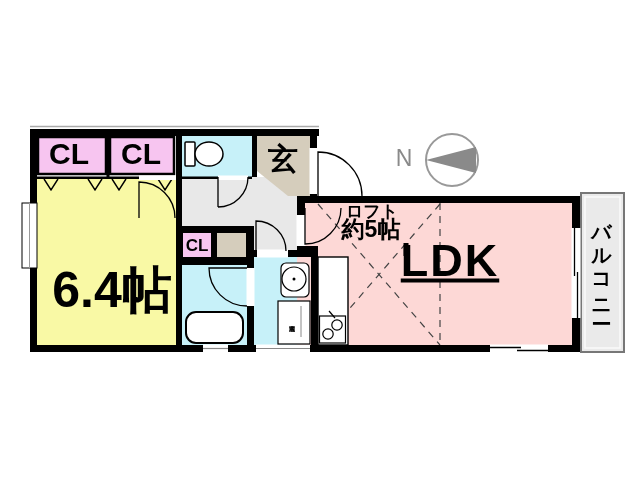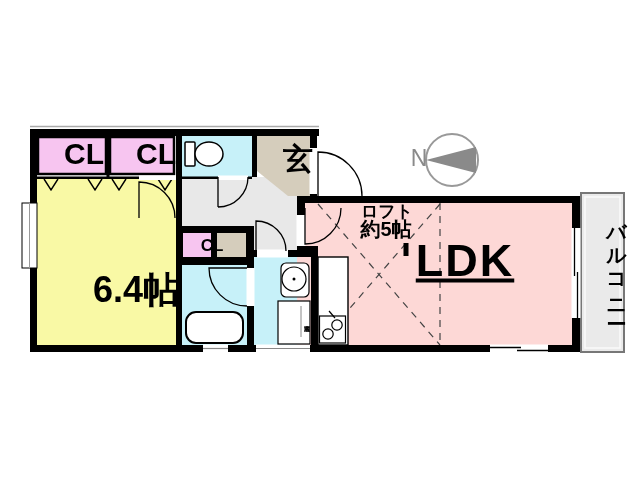--- a/index.html
+++ b/index.html
@@ -1,20 +1,20 @@
 <!DOCTYPE html>
 <html><head>
 <meta charset="utf-8">
 <style>
   html,body{margin:0;padding:0;background:#fff;}
   #stage{position:relative;width:640px;height:480px;background:#ffffff;overflow:hidden;
          font-family:"Liberation Sans","DejaVu Sans",sans-serif;}
   #plan-svg{position:absolute;left:0;top:0;}
   .label{position:absolute;transform:translate(-50%,-50%);font-weight:bold;color:#000;
-         white-space:nowrap;line-height:1;text-align:right;margin-left:15px;}
+         white-space:nowrap;line-height:1;text-align:right;}
   .v{writing-mode:vertical-rl;text-orientation:upright;}
   .n-label{font-weight:normal;color:#8a8a8a;}
 </style>
 </head>
 <body>
 
 <div id="stage">
 
 <svg id="plan-svg" width="640" height="480" viewBox="0 0 640 480">
 
@@ -136,26 +136,26 @@
     <polygon points="426,160 476,147 476,173" fill="#8a8a8a"></polygon>
   </g>
 </svg>
 
 <div class="label n-label" style="left:404px;top:158px;font-size:23px;">N</div>
 
 <div class="label" style="left:69px;top:154px;font-size:30px;">CL</div>
 <div class="label" style="left:141px;top:154px;font-size:30px;">CL</div>
 <div class="label" style="left:283px;top:159px;font-size:30px;">玄</div>
 
-<div class="label" style="left:121px;top:290px;font-size:36px;">6.4帖</div>
+<div class="label" style="left:112px;top:290px;font-size:50px;">6.4帖</div>
 
 <div class="label" style="left:197px;top:245px;font-size:17px;">CL</div>
 
 <div class="label" style="left:372px;top:211px;font-size:17px;">ロフト</div>
-<div class="label" style="left:371px;top:229px;font-size:20px;">約5帖</div>
+<div class="label" style="left:371px;top:229px;font-size:23px;">約5帖</div>
 
 <div class="label" style="left:450px;top:260px;font-size:45px;letter-spacing:2px;text-decoration:underline;">LDK</div>
 
 <div class="label v" style="left:602px;top:262px;font-size:20px;letter-spacing:3px;">バルコニー</div>
 
 <div class="label v" style="left:292px;top:321px;font-size:6px;font-weight:normal;">洗濯機置場</div>
 
 </div>
 
 </body></html>

